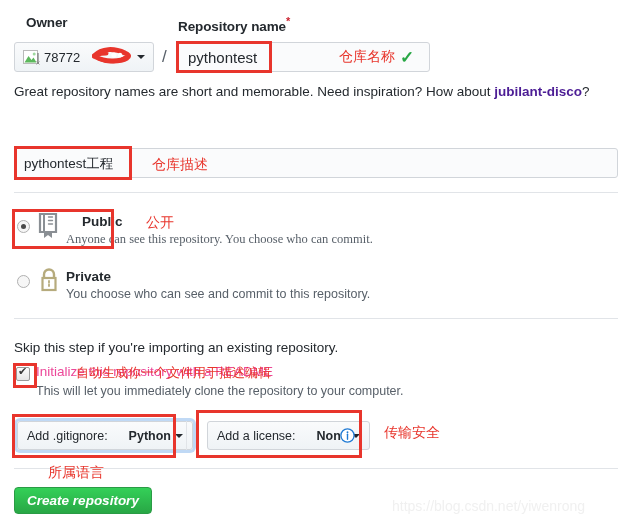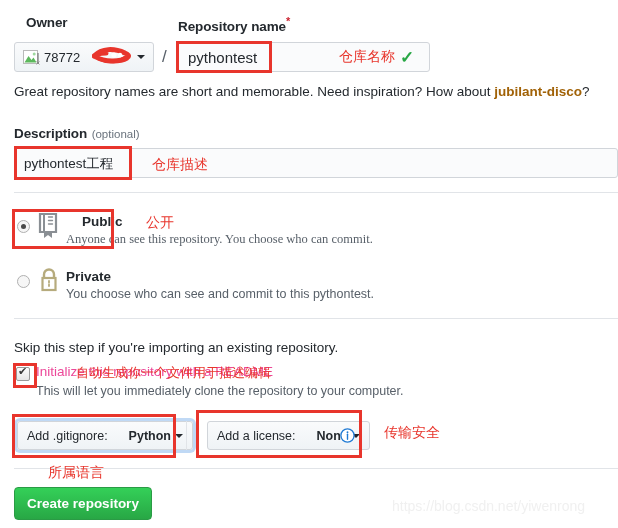--- a/index.html
+++ b/index.html
@@ -91,21 +91,21 @@
   #repo-check {
     position: absolute; left: 400px; top: 47px;
     font-size: 17px; color: #28a745; font-weight: bold;
   }
 
   #name-hint {
     position: absolute; left: 14px; top: 84px;
     font-size: 13.5px; color: #24292e;
     white-space: nowrap;
   }
-  #name-hint b { color: #a16207; }
+  #name-hint b { color: #4c1d95; }
 
   
   #desc-label { position: absolute; left: 14px; top: 124px; }
   #desc-field {
     position: absolute; left: 14px; top: 148px;
     width: 604px; height: 30px;
     border: 1px solid #d1d5da;
     border-top-color: #d1d5da;
     border-radius: 3px;
     background: #fafbfc;
@@ -224,28 +224,29 @@
     width: 15px; height: 15px;
   }
 
   #rule-3 {
     position: absolute; left: 14px; top: 468px;
     width: 604px; height: 1px; background: #e1e4e8;
   }
 
   #create-btn {
     position: absolute; left: 14px; top: 487px;
-    width: 138px; height: 33px;
+    width: 138px; height: 27px;
     border: 1px solid #2a9b45;
     border-radius: 4px;
     background: linear-gradient(#34d058,#28a745);
     color: #ffffff;
     font-size: 13.5px; font-weight: bold;
     display: flex; align-items: center; justify-content: center;
     cursor: pointer;
+    font-style: italic;
   }
 
   
   .anno-box {
     position: absolute;
     border: 3px solid #e8352c;
     pointer-events: none;
   }
   .anno-text {
     position: absolute;
@@ -297,24 +298,20 @@
   <div id="slash">/</div>
 
   <div id="repo-field"></div>
   <div id="repo-value">pythontest</div>
   <div id="repo-check">✓</div>
 
   <div id="name-hint">
     <span>Great repository names are short and memorable. Need inspiration? How about </span><b>jubilant-disco</b><span>?</span>
   </div>
 
-  <div id="desc-label">
-    <span class="lbl-bold">Description</span>
-    <span class="lbl-light">(optional)</span>
-  </div>
   <div id="desc-field"></div>
   <div id="desc-value">pythontest工程</div>
   <div id="rule-1"></div>
 
   <div id="radio-public" class="radio checked"></div>
   <span id="icon-public">
     <svg width="20" height="26" viewBox="0 0 20 26">
       <path d="M2 1 H18 V19 H2 Z" fill="#ffffff" stroke="#8a8f94" stroke-width="2.2"></path>
       <path d="M6 1 V19" stroke="#8a8f94" stroke-width="2"></path>
       <path d="M10.5 4 h4 M10.5 7.5 h4 M10.5 11 h4" stroke="#8a8f94" stroke-width="1.4" stroke-linecap="round"></path>
@@ -326,21 +323,21 @@
 
   <div id="radio-private" class="radio"></div>
   <span id="icon-private">
     <svg width="18" height="24" viewBox="0 0 18 24">
       <path d="M4 10 V6.5 A5 5 0 0 1 14 6.5 V10" fill="none" stroke="#b6ab7d" stroke-width="2.4"></path>
       <rect x="2.5" y="10" width="13" height="12" fill="#ffffff" stroke="#b6ab7d" stroke-width="2.2"></rect>
       <path d="M9 13 v1.6 M9 16.5 v1.6" stroke="#b6ab7d" stroke-width="1.8" stroke-linecap="round"></path>
     </svg>
   </span>
   <div id="private-title" class="vis-title">Private</div>
-  <div id="private-desc" class="vis-desc">You choose who can see and commit to this pythontest.</div>
+  <div id="private-desc" class="vis-desc">You choose who can see and commit to this repository.</div>
 
   <div id="rule-2"></div>
 
   <div id="skip-text">Skip this step if you're importing an existing repository.</div>
   <div id="readme-check"></div>
   <div id="readme-label">Initialize this repository with a README</div>
   <div id="readme-sub">This will let you immediately clone the repository to your computer.</div>
 
   <div id="gitignore-btn" class="dd-btn">
     <span>Add .gitignore:</span>

